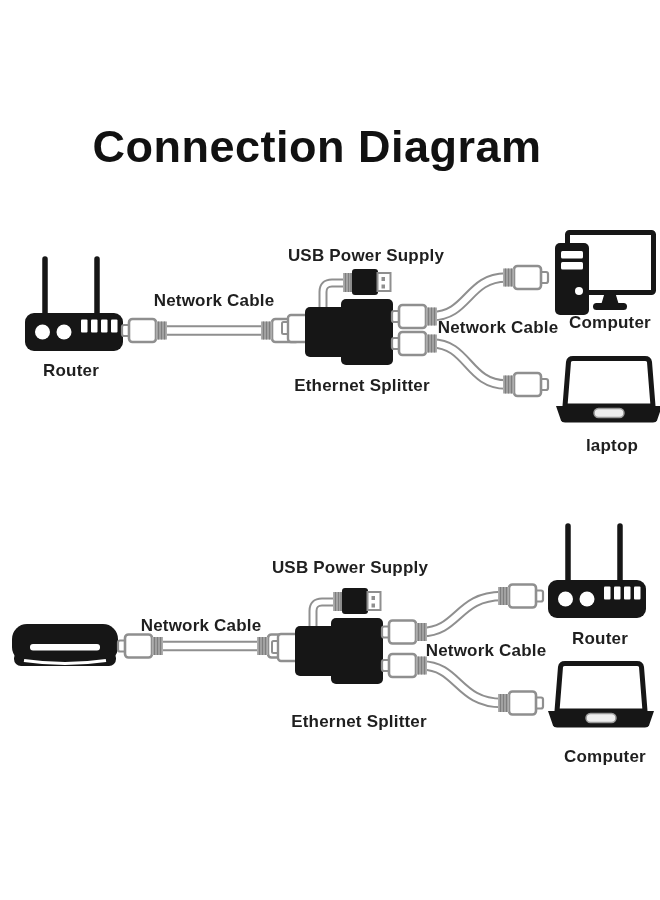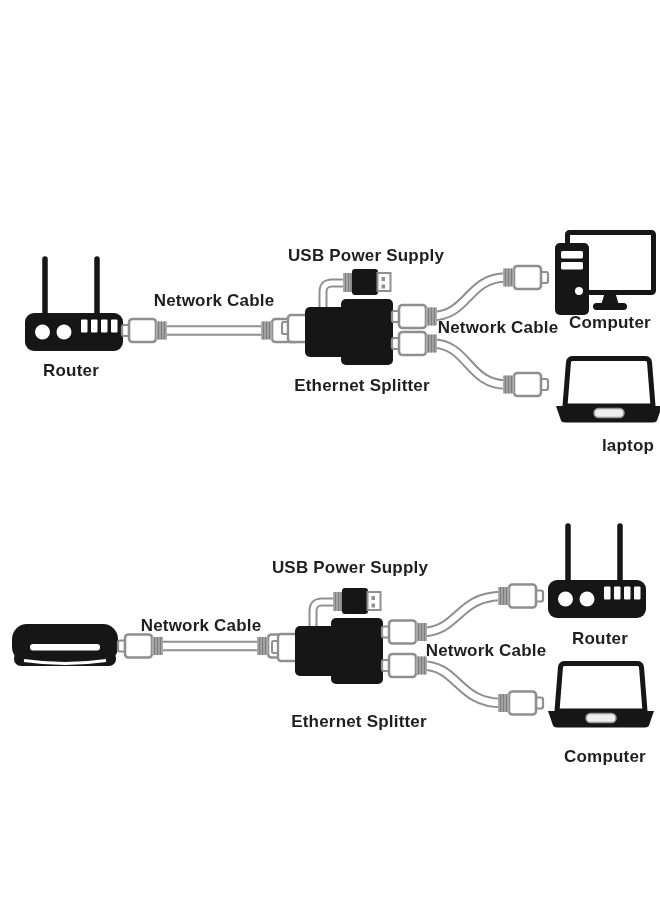--- a/index.html
+++ b/index.html
@@ -109,20 +109,21 @@
 
       <g id="modem">
         <rect x="0" y="0" width="106" height="38" rx="15" fill="var(--ink)"></rect>
         <rect x="2" y="27" width="102" height="15" rx="7" fill="var(--ink)"></rect>
         <rect x="18" y="20" width="70" height="6.5" rx="3" fill="#fff"></rect>
         <path d="M12,36.5 Q53,42.5 94,36.5" fill="none" stroke="#fff" stroke-width="3"></path>
       </g>
     </defs>
   </svg>
 
+  <div class="title">Connection Diagram</div>
 
   <div class="diagram" id="diagram-top">
     <svg class="art" width="660" height="250" viewBox="0 0 660 250">
       <use href="#router" x="25" y="41"></use>
       <g>
         <path class="tube-o" d="M160,115.5 H268"></path>
         <path class="tube-i" d="M160,115.5 H268"></path>
         <use href="#rj45" x="121" y="103"></use>
         <g transform="translate(307,103) scale(-1,1)">
             <use href="#rj45"></use>
@@ -149,21 +150,21 @@
       </g>
       <use href="#desktop" x="565" y="15"></use>
       <use href="#laptop" x="564" y="141"></use>
     </svg>
     <div class="lbl" style="left:366px; top:31px;">USB Power Supply</div>
     <div class="lbl" style="left:214px; top:76px;">Network Cable</div>
     <div class="lbl" style="left:71px;  top:146px;">Router</div>
     <div class="lbl" style="left:362px; top:161px;">Ethernet Splitter</div>
     <div class="lbl" style="left:498px; top:103px;">Network Cable</div>
     <div class="lbl" style="left:610px; top:98px;">Computer</div>
-    <div class="lbl" style="left:628px; top:221px;">laptop</div>
+    <div class="lbl" style="left:612px; top:221px;">laptop</div>
   </div>
 
   <div class="diagram" id="diagram-bottom">
     <svg class="art" width="660" height="265" viewBox="0 0 660 265">
       <use href="#modem" x="12" y="109"></use>
       <g>
         <path class="tube-o" d="M156,131 H264"></path>
         <path class="tube-i" d="M156,131 H264"></path>
         <use href="#rj45" x="117" y="118.5"></use>
         <g transform="translate(303,118.5) scale(-1,1)">

